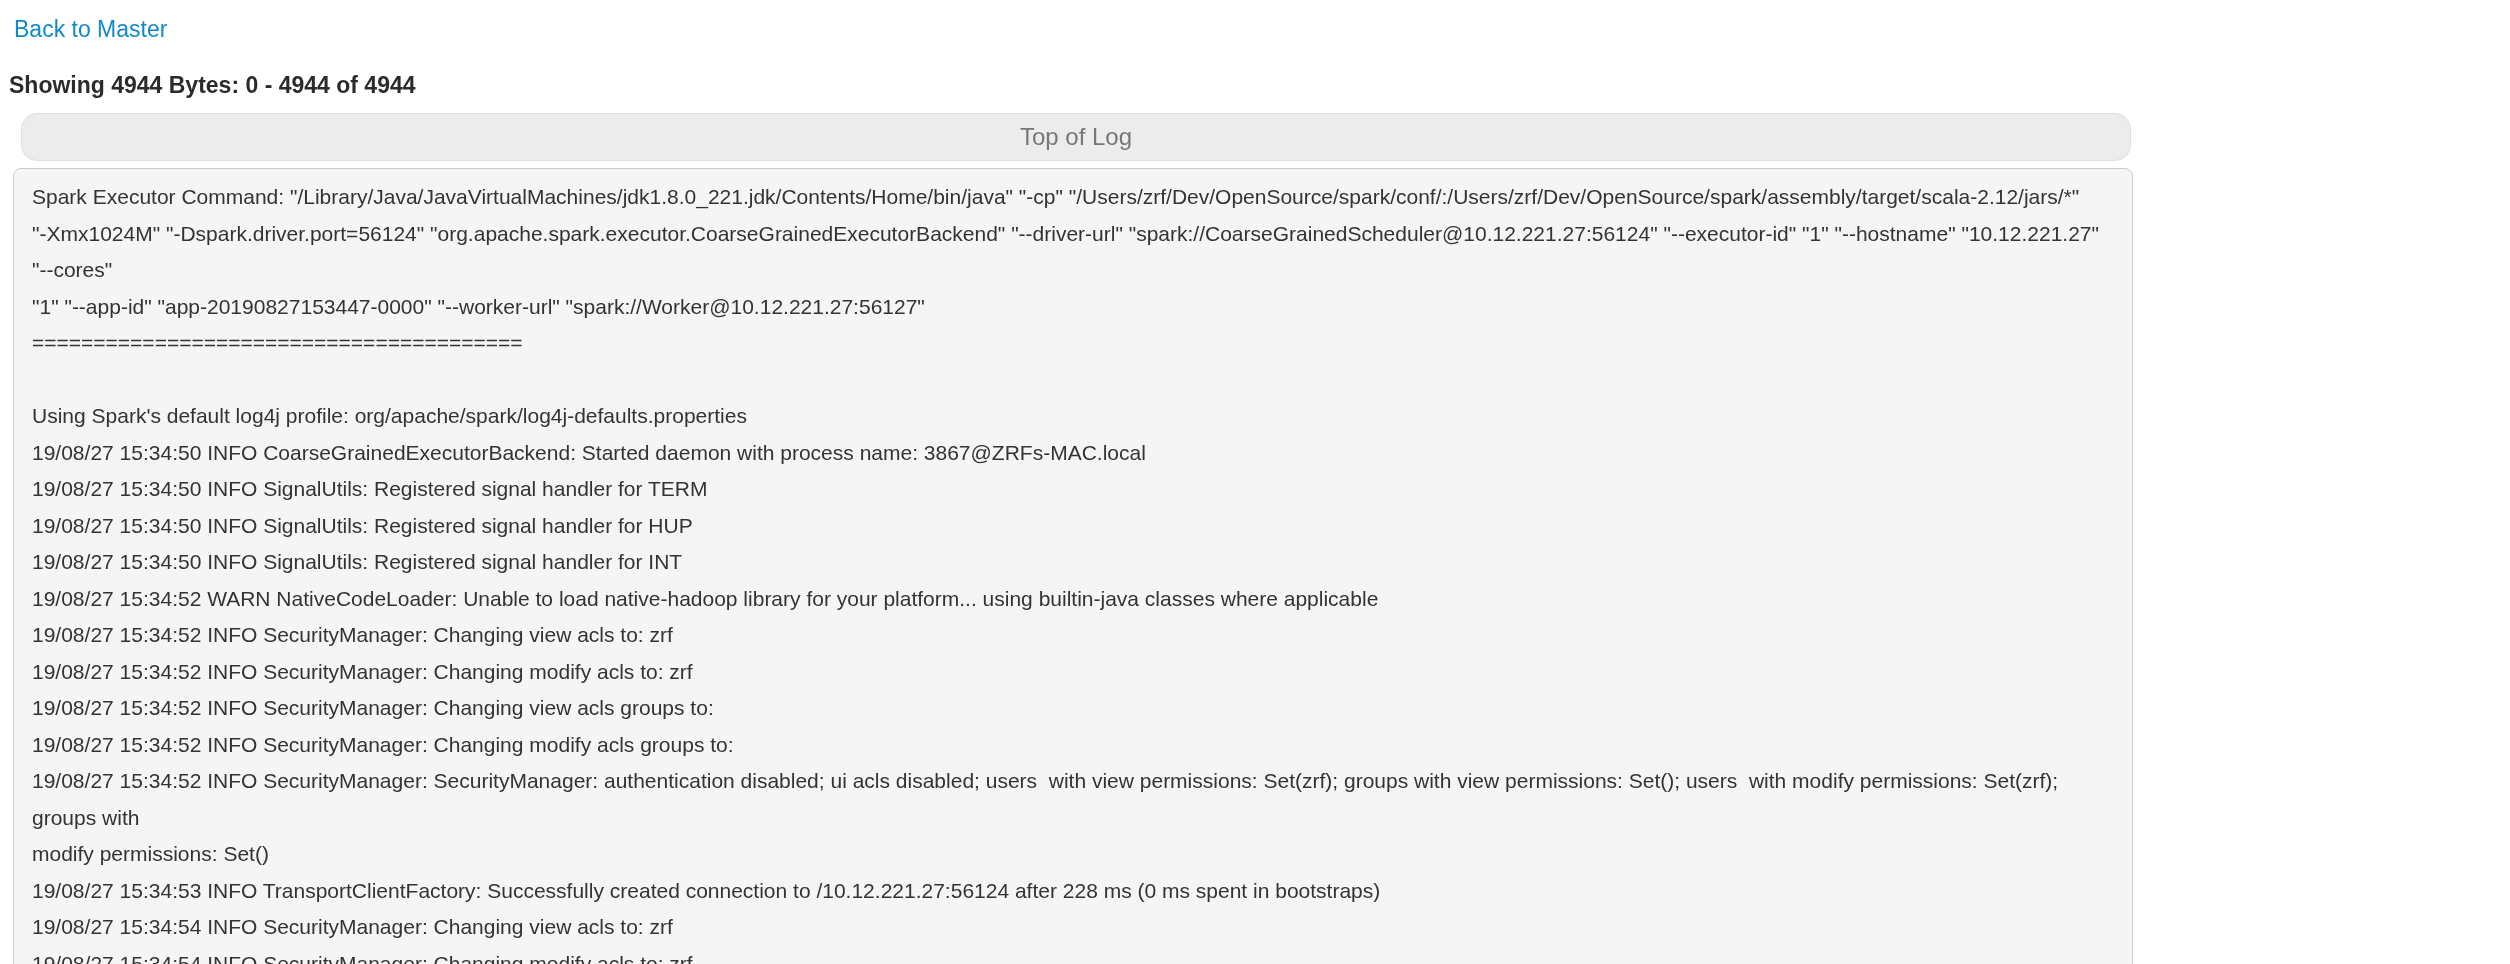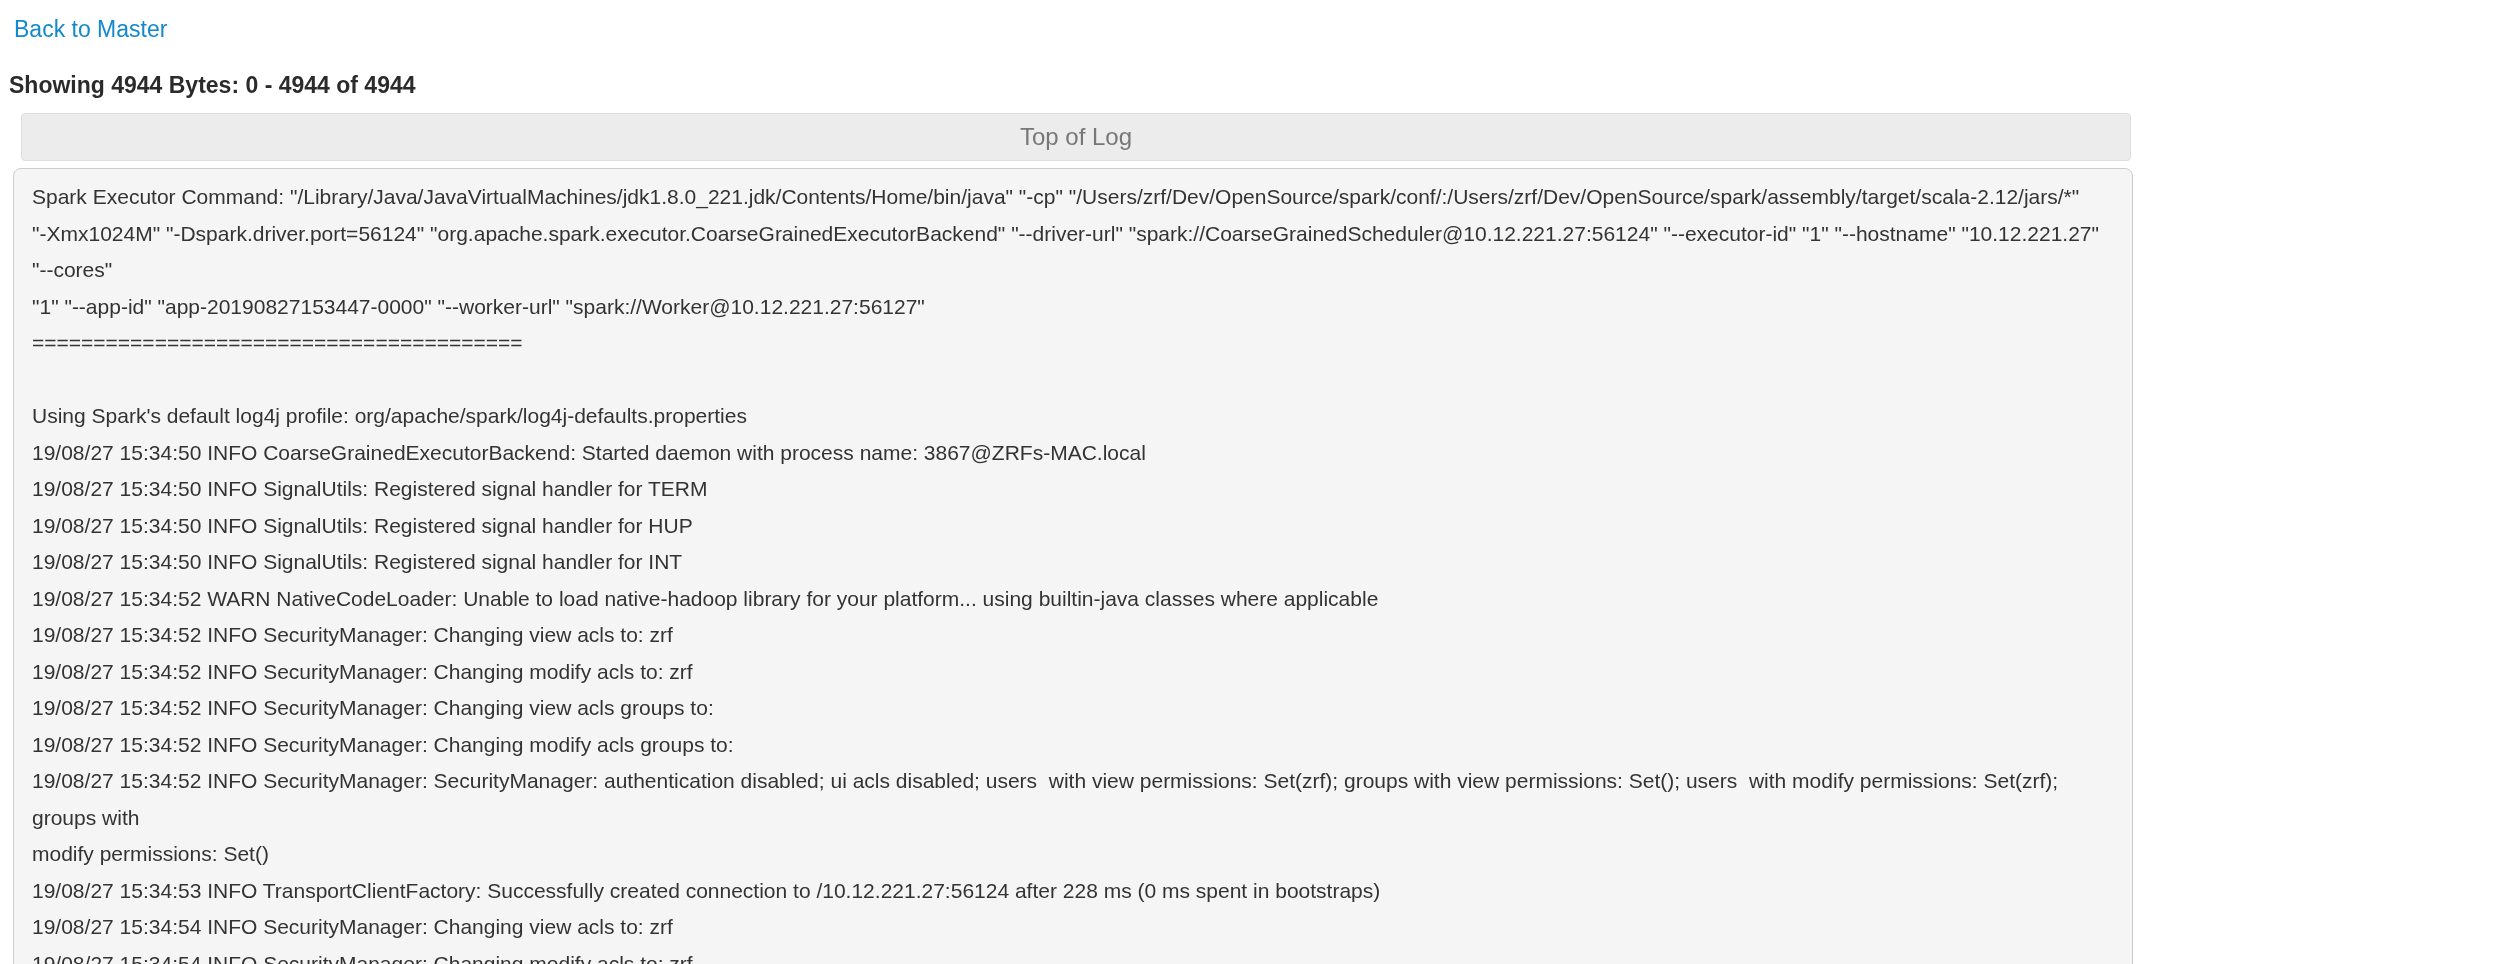--- a/index.html
+++ b/index.html
@@ -26,21 +26,21 @@
     font-size: 23px;
     line-height: 30px;
     color: #2b2b2b;
     font-weight: bold;
   }
   .log-header-bar {
     margin: 13px 21px 0 21px;
     height: 46px;
     background: var(--bar-bg, #ececec);
     border: 1px solid #dedede;
-    border-radius: 4px;
+    border-radius: 16px;
     text-align: center;
     font-size: 24px;
     line-height: 46px;
     color: var(--header-gray, #777777);
   }
   .log-box {
     margin: 7px 19px 0 13px;
     height: 1200px;
     background: var(--box-bg, #f5f5f5);
     border: 1px solid var(--box-border, #cccccc);

